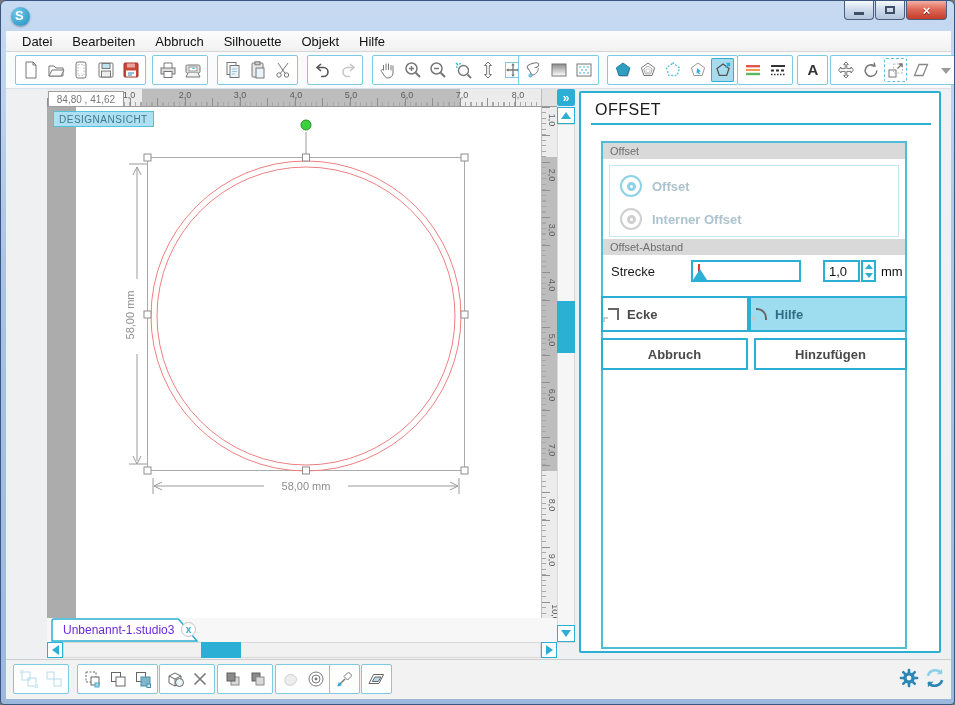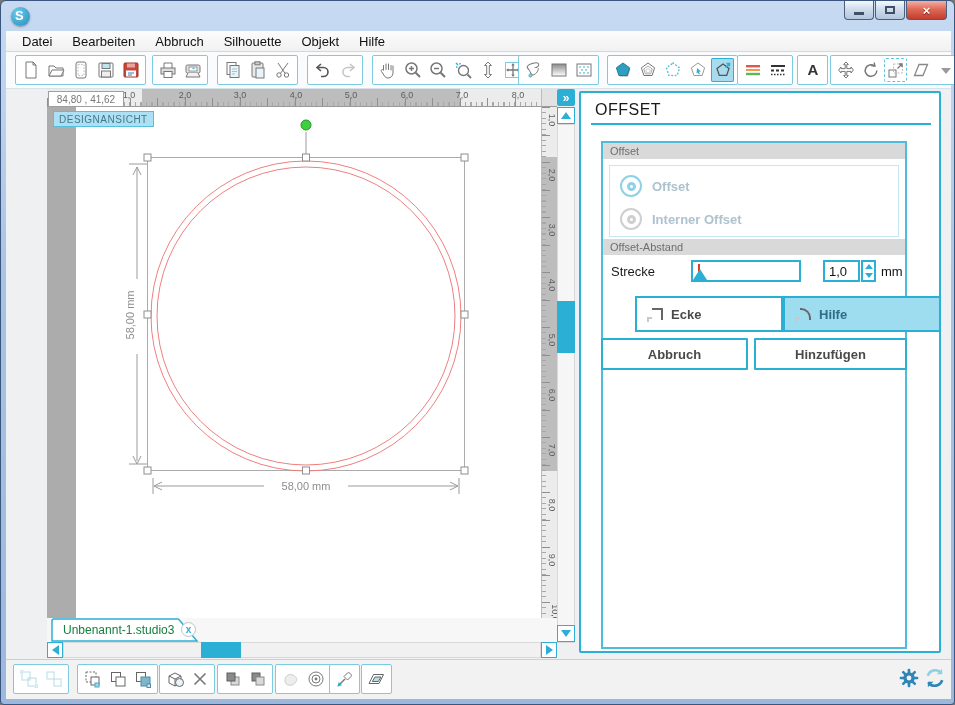--- a/index.html
+++ b/index.html
@@ -52,21 +52,21 @@
   .vsb-thumb{position:absolute;left:551px;top:212px;width:18px;height:52px;background:#2bafd4;}
   .vsb-down{position:absolute;left:551px;top:536px;width:18px;height:17px;background:#fff;border:1px solid #2bafd4;display:flex;align-items:center;justify-content:center;}
   .tri-up{width:0;height:0;border-left:5px solid transparent;border-right:5px solid transparent;border-bottom:7px solid #2bafd4;}
   .tri-down{width:0;height:0;border-left:5px solid transparent;border-right:5px solid transparent;border-top:7px solid #2bafd4;}
   .tri-left{width:0;height:0;border-top:5px solid transparent;border-bottom:5px solid transparent;border-right:7px solid #2bafd4;}
   .tri-right{width:0;height:0;border-top:5px solid transparent;border-bottom:5px solid transparent;border-left:7px solid #2bafd4;}
   
   .tabrow{position:absolute;left:41px;top:529px;width:510px;height:24px;background:#f7f7f7;}
   .tab{position:absolute;left:45px;top:529px;width:162px;height:24px;}
   .tab svg{position:absolute;left:0;top:0;}
-  .tablabel{position:absolute;left:12px;top:5px;font-size:12px;color:#15803d;white-space:nowrap;}
+  .tablabel{position:absolute;left:12px;top:5px;font-size:12px;color:#6d28d9;white-space:nowrap;}
   .tabclose{position:absolute;left:130px;top:4px;width:15px;height:15px;border:1px solid #c2c2c2;border-radius:50%;background:#fff;color:#2bafd4;font-weight:bold;font-size:10px;display:flex;align-items:center;justify-content:center;}
   .hsb-left{position:absolute;left:41px;top:553px;width:16px;height:16px;background:#fff;border:1px solid #2bafd4;display:flex;align-items:center;justify-content:center;}
   .hsb-track{position:absolute;left:57px;top:553px;width:478px;height:16px;background:#f1f1f1;border:1px solid #d9d9d9;}
   .hsb-thumb{position:absolute;left:195px;top:553px;width:40px;height:16px;background:#2bafd4;}
   .hsb-right{position:absolute;left:535px;top:553px;width:16px;height:16px;background:#fff;border:1px solid #2bafd4;display:flex;align-items:center;justify-content:center;}
   
   .panel{position:absolute;left:573px;top:2px;width:362px;height:562px;background:#fff;border:2px solid #2bafd4;border-radius:2px;}
   .ptitle{position:absolute;left:14px;top:8px;font-size:16px;color:#1a1a1a;letter-spacing:.5px;}
   .punderline{position:absolute;left:10px;top:30px;width:340px;height:2px;background:#2bafd4;}
   .groupbox{position:absolute;left:20px;top:48px;width:306px;height:508px;border:2px solid #4fbcda;background:#fff;}
@@ -78,21 +78,21 @@
   .optlabel{font-size:13px;font-weight:bold;color:#adc3ce;}
   .streckelabel{position:absolute;left:8px;top:121px;font-size:13px;color:#1a1a1a;}
   .slider{position:absolute;left:88px;top:117px;width:110px;height:22px;border:2px solid #2bafd4;background:#fff;}
   .slider .tick{position:absolute;left:5px;top:2px;width:2px;height:11px;background:#e03a2e;}
   .slider .thumb{position:absolute;left:0;bottom:0;width:0;height:0;border-left:7px solid transparent;border-right:7px solid transparent;border-bottom:11px solid #2bafd4;}
   .valuebox{position:absolute;left:220px;top:117px;width:37px;height:22px;border:2px solid #2bafd4;background:#fff;font-size:13px;color:#111;display:flex;align-items:center;padding-left:4px;}
   .spinner{position:absolute;left:258px;top:117px;width:15px;height:22px;border:2px solid #2bafd4;background:#fff;display:flex;flex-direction:column;align-items:center;justify-content:space-around;}
   .spinner .tri-up{border-left-width:4px;border-right-width:4px;border-bottom-width:5px;}
   .spinner .tri-down{border-left-width:4px;border-right-width:4px;border-top-width:5px;}
   .unit{position:absolute;left:278px;top:121px;font-size:13px;color:#111;}
-  .cornerbtn{position:absolute;height:36px;border:2px solid #2bafd4;background:#fff;display:flex;align-items:center;gap:8px;padding-left:10px;font-size:13px;font-weight:bold;color:#4a4a4a;margin-left:34px;}
+  .cornerbtn{position:absolute;height:36px;border:2px solid #2bafd4;background:#fff;display:flex;align-items:center;gap:8px;font-size:13px;font-weight:bold;color:#4a4a4a;}
   .cornerbtn.on{background:#9edcef;color:#2e6e86;}
   .corner-glyph{position:relative;width:16px;height:16px;}
   .corner-glyph .big{position:absolute;right:0;top:2px;width:11px;height:12px;border-top:2px solid #666;border-right:2px solid #666;}
   .corner-glyph.round .big{border-radius:0 10px 0 0;}
   .corner-glyph .small{position:absolute;left:0;bottom:0;width:5px;height:5px;border-left:2px solid #c9c9c9;border-top:2px solid #c9c9c9;}
   .actbtn{position:absolute;height:32px;border:2px solid #2bafd4;background:#fff;font-size:13px;font-weight:bold;color:#4a4a4a;display:flex;align-items:center;justify-content:center;border-radius:1px;}
   
   .bottombar{position:absolute;left:5px;top:658px;width:945px;height:40px;background:#f2f2f2;border-top:1px solid #cfcfcf;}
   .bbgroup{position:absolute;top:4px;height:30px;display:flex;align-items:center;gap:2px;background:#fff;border:1px solid #7ccbe0;border-radius:2px;padding:0 3px;}
 </style>

